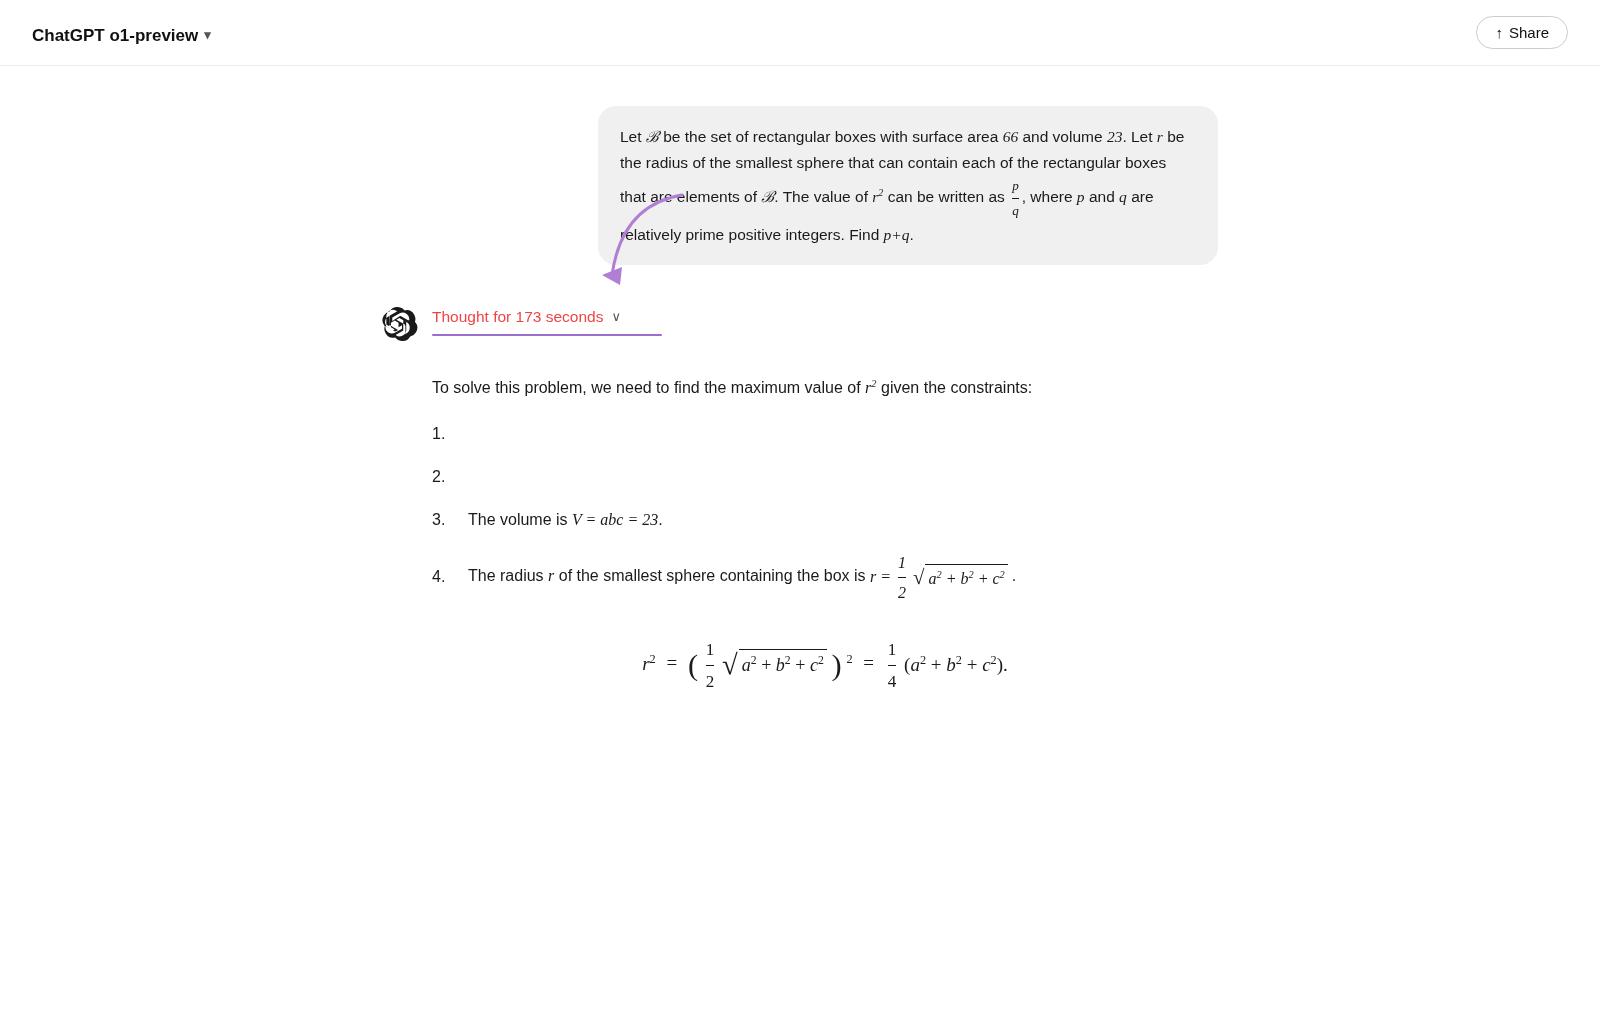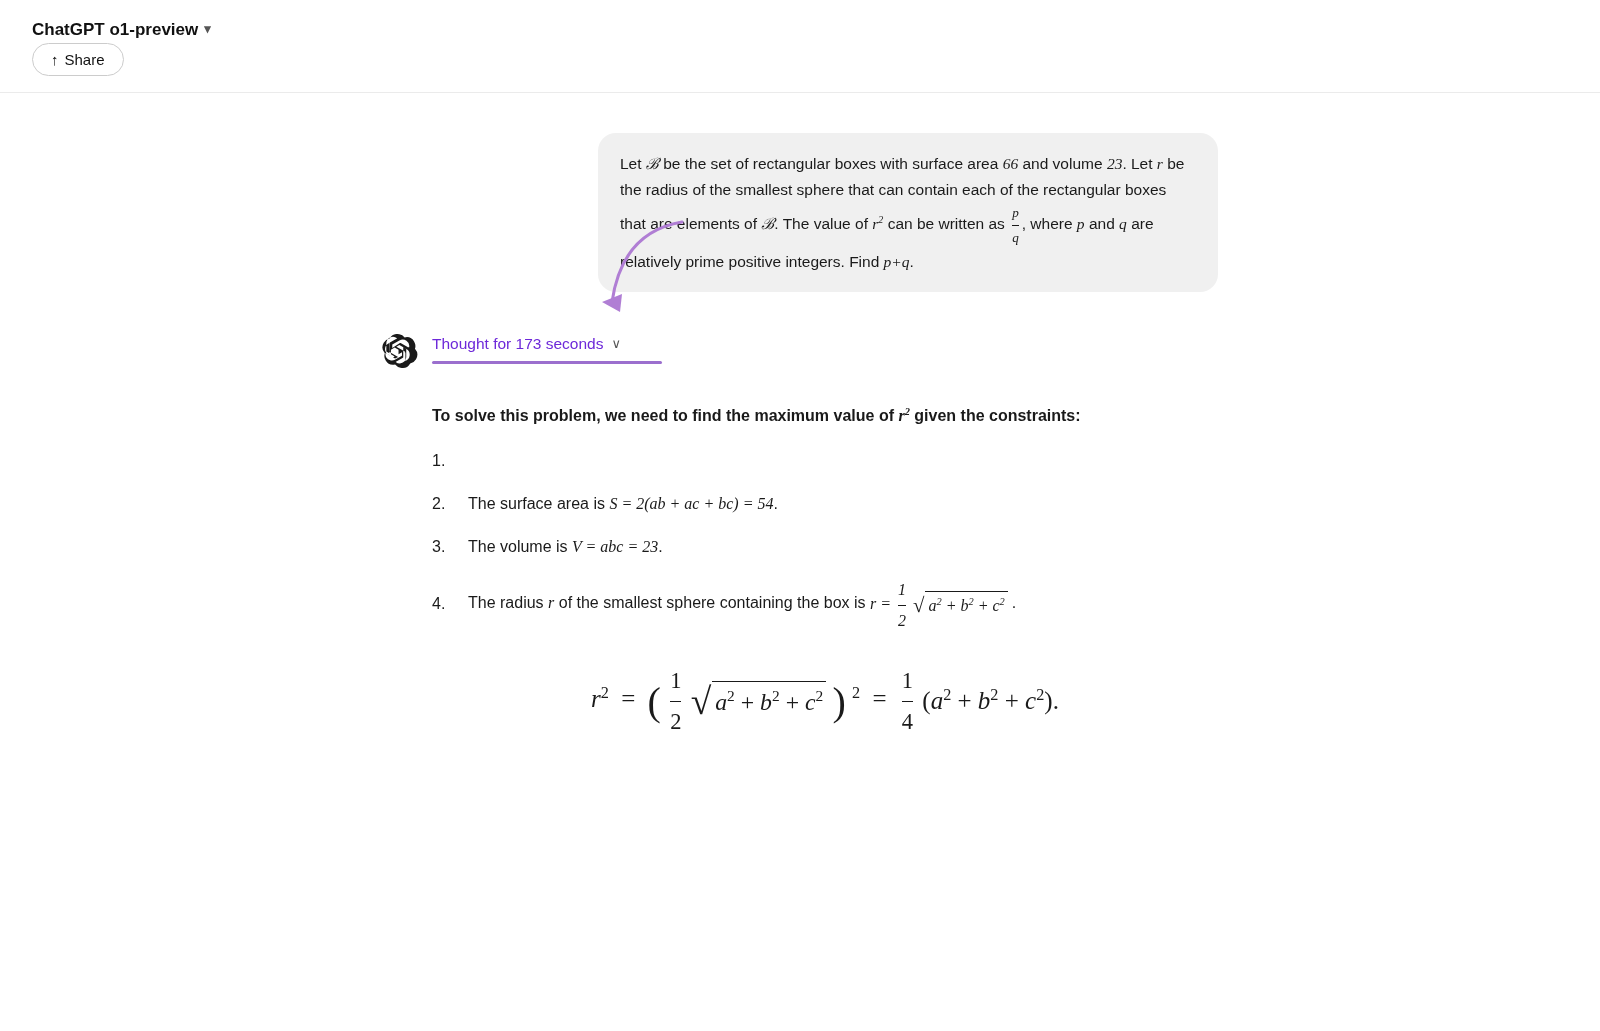--- a/index.html
+++ b/index.html
@@ -7,25 +7,24 @@
     body {
       font-family: -apple-system, BlinkMacSystemFont, "Segoe UI", Helvetica, Arial, sans-serif;
       background: #ffffff;
       color: #1a1a1a;
       font-size: 16px;
       line-height: 1.6;
     }
 
     .header {
       display: flex;
-      align-items: flex-start;
+      align-items: flex-end;
       justify-content: space-between;
       padding: 16px 32px;
       border-bottom: 1px solid #ebebeb;
-      flex-direction: column;
     }
 
     .header-title {
       display: flex;
       align-items: center;
       gap: 6px;
       font-size: 17px;
       font-weight: 600;
       color: #111;
       cursor: pointer;
@@ -102,21 +101,21 @@
       align-items: center;
       gap: 8px;
       font-size: 15.5px;
       color: #555;
       font-weight: 400;
       cursor: pointer;
       margin-bottom: 4px;
     }
 
     .thought-header-text {
-      color: #6d28d9;
+      color: #ef4444;
     }
 
     .thought-underline {
       height: 2.5px;
       background: #9b6fce;
       border-radius: 2px;
       width: 230px;
       margin-bottom: 18px;
     }
 
@@ -128,21 +127,20 @@
     
     .response-content {
       font-size: 16px;
       line-height: 1.7;
       color: #1a1a1a;
       margin-left: 50px;
     }
 
     .response-para {
       margin-bottom: 18px;
-      font-weight: bold;
     }
 
     .numbered-list {
       list-style: none;
       padding: 0;
       margin: 0 0 18px 0;
     }
 
     .numbered-list li {
       display: flex;
@@ -273,21 +271,20 @@
     <p class="response-para">
       To solve this problem, we need to find the maximum value of <span class="math-inline">r<sup>2</sup></span> given the constraints:
     </p>
 
     <ol class="numbered-list">
       <li>
         <span class="list-num">1.</span>
       </li>
       <li>
         <span class="list-num">2.</span>
-        <span>The surface area is <span class="math-inline"><span class="italic">S</span> = 2(<span class="italic">ab</span> + <span class="italic">ac</span> + <span class="italic">bc</span>) = 54</span>.</span>
       </li>
       <li>
         <span class="list-num">3.</span>
         <span>The volume is <span class="math-inline"><span class="italic">V</span> = <span class="italic">abc</span> = 23</span>.</span>
       </li>
       <li>
         <span class="list-num">4.</span>
         <span>The radius <span class="math-inline"><span class="italic">r</span></span> of the smallest sphere containing the box is
           <span class="math-inline">
             <span class="italic">r</span> = 
@@ -298,21 +295,21 @@
             <span class="sqrt-wrapper">
               <span class="sqrt-sign">√</span>
               <span class="sqrt-content"><span class="italic">a</span><sup>2</sup> + <span class="italic">b</span><sup>2</sup> + <span class="italic">c</span><sup>2</sup></span>
             </span>
           </span>.
         </span>
       </li>
     </ol>
 
 
-    <div class="math-block" style="font-size:25px; font-family: Georgia, 'Times New Roman', serif;">
+    <div class="math-block" style="font-size:19px; font-family: Georgia, 'Times New Roman', serif;">
       <span class="italic">r</span><sup>2</sup>
       <span class="math-equals"> = </span>
       <span class="big-paren">(</span>
       <span class="frac" style="font-size:0.9em; vertical-align:middle;">
         <span class="num">1</span>
         <span class="den">2</span>
       </span>
       <span class="sqrt-wrapper" style="vertical-align:middle;">
         <span class="sqrt-sign" style="font-size:1.5em;">√</span>
         <span class="sqrt-content" style="font-size:0.95em;"><span class="italic">a</span><sup>2</sup> + <span class="italic">b</span><sup>2</sup> + <span class="italic">c</span><sup>2</sup></span>

